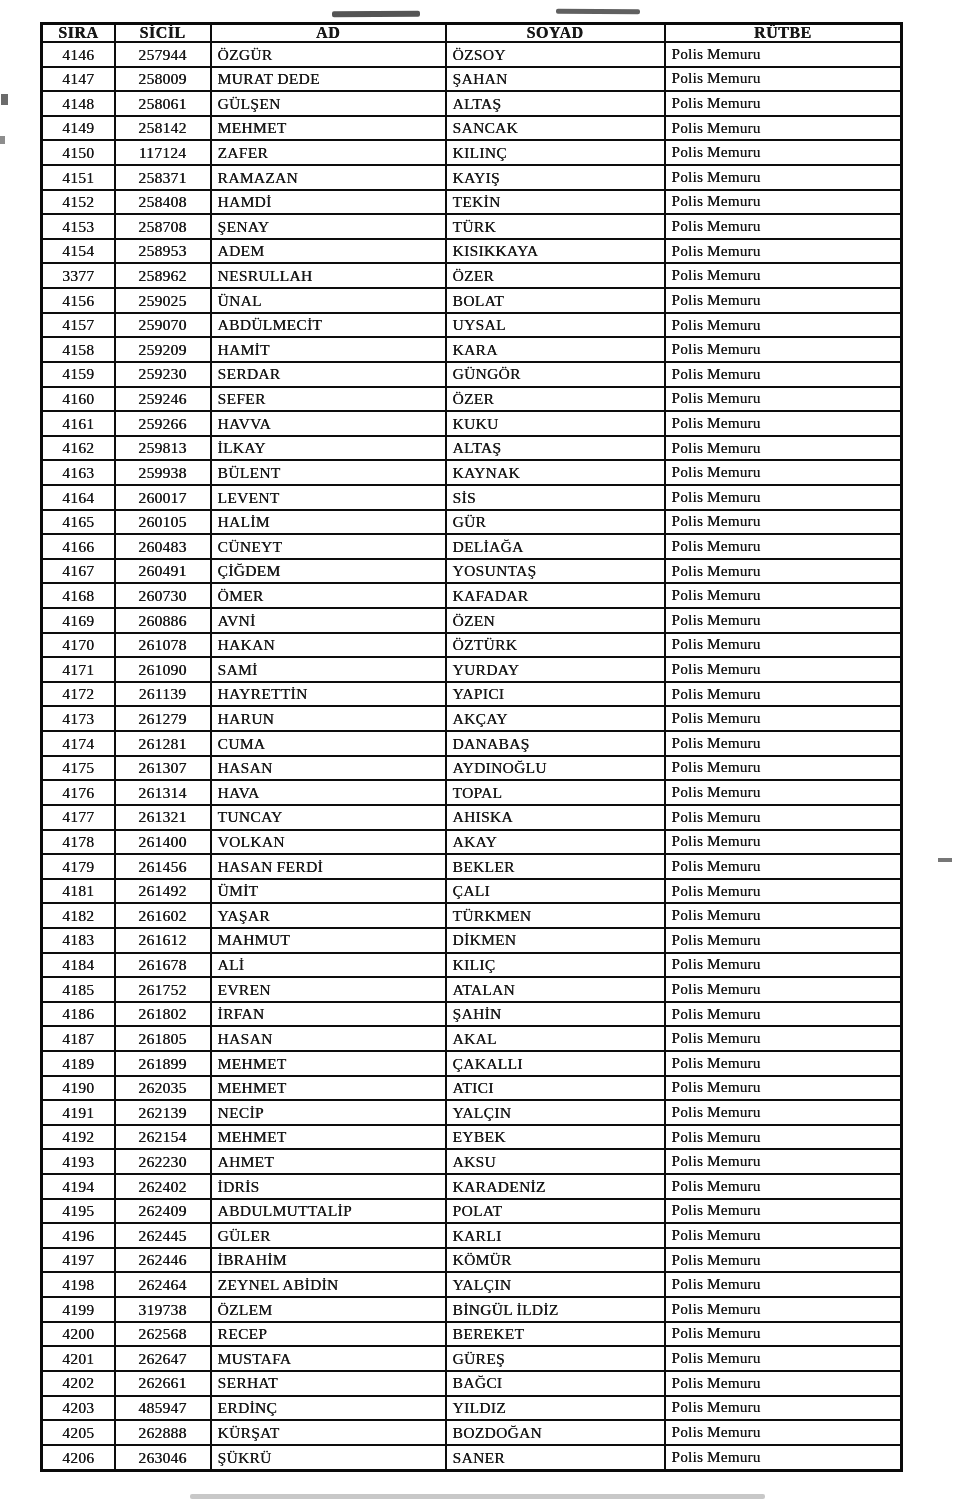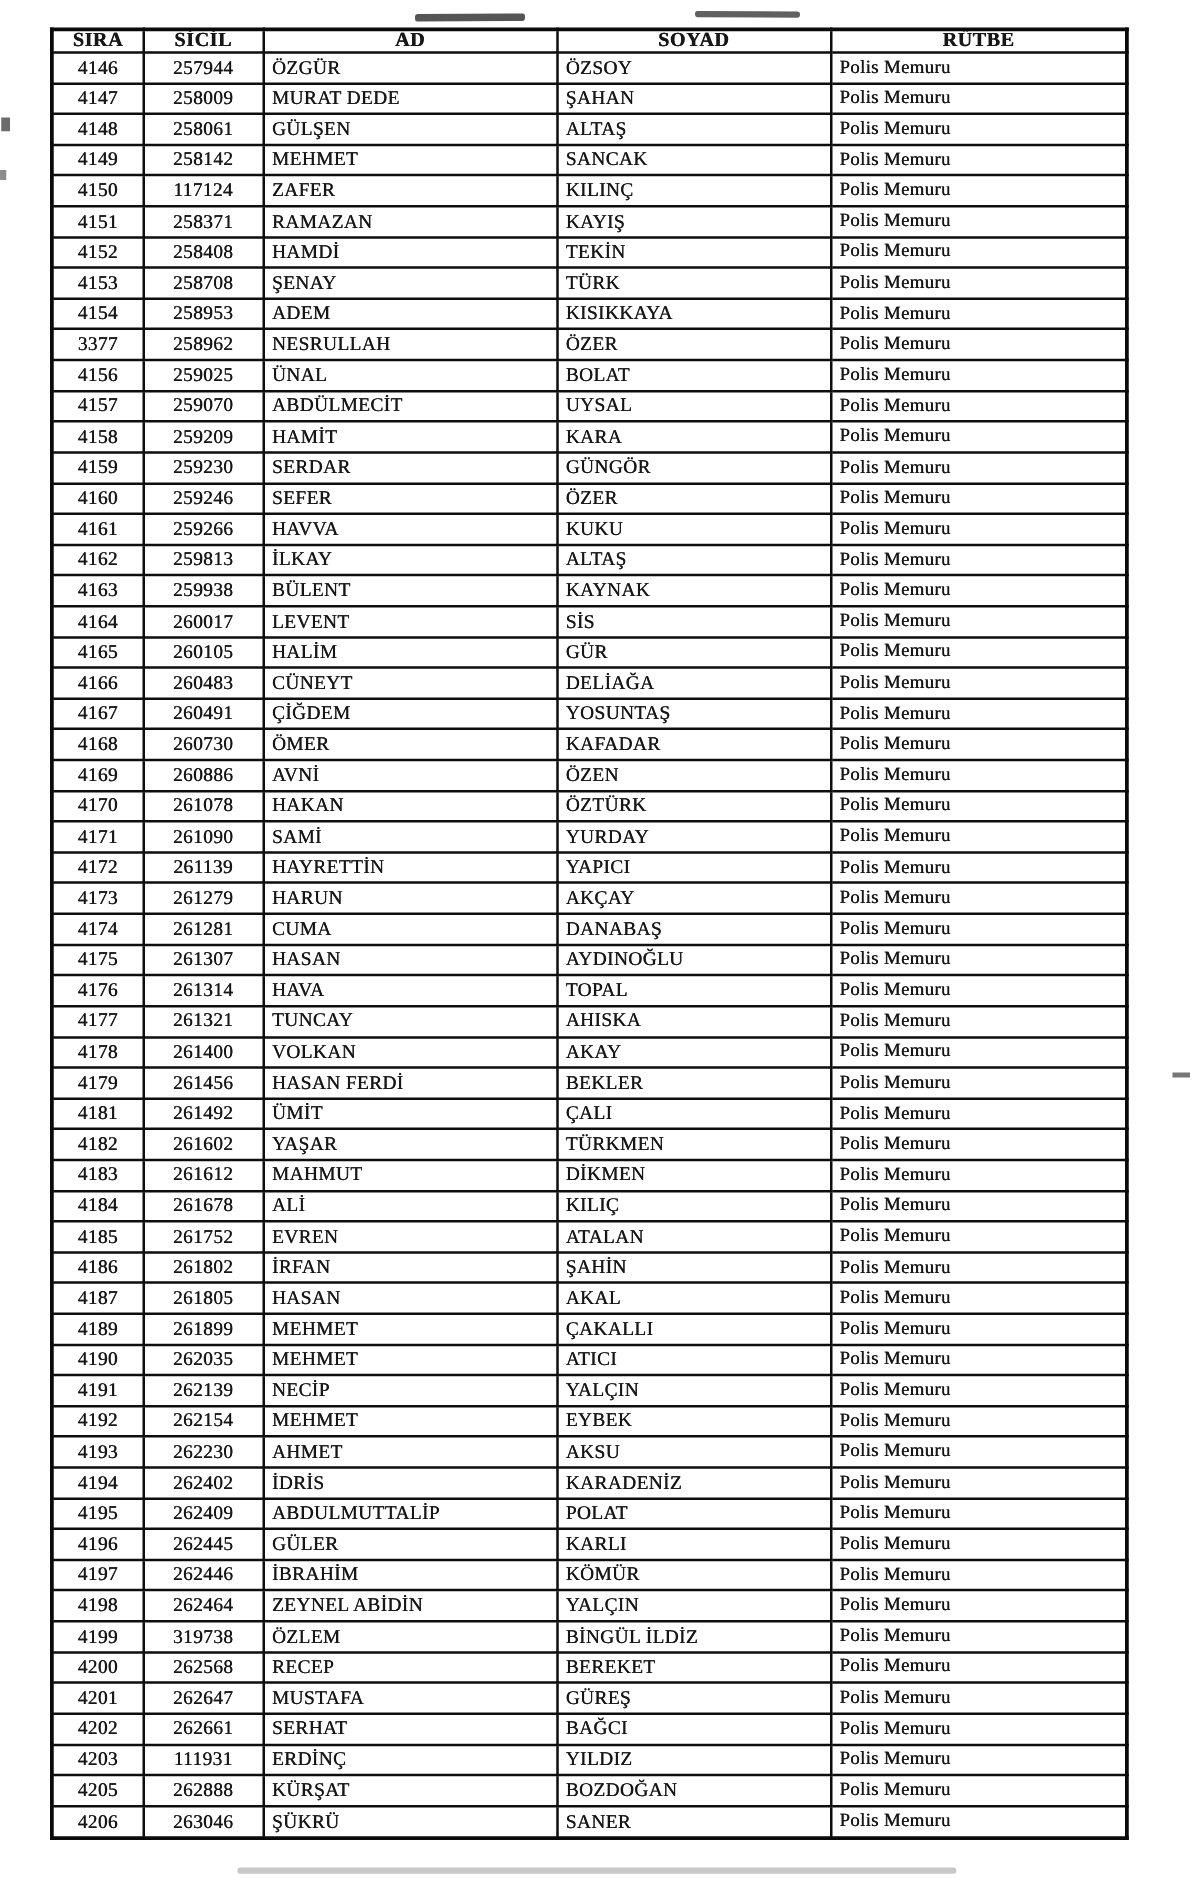--- a/index.html
+++ b/index.html
@@ -480,21 +480,21 @@
         </tr>
         <tr>
           <td class="col-sira">4202</td>
           <td class="col-sicil">262661</td>
           <td class="col-ad">SERHAT</td>
           <td class="col-soyad">BAĞCI</td>
           <td class="col-rutbe">Polis Memuru</td>
         </tr>
         <tr>
           <td class="col-sira">4203</td>
-          <td class="col-sicil">111931</td>
+          <td class="col-sicil">485947</td>
           <td class="col-ad">ERDİNÇ</td>
           <td class="col-soyad">YILDIZ</td>
           <td class="col-rutbe">Polis Memuru</td>
         </tr>
         <tr>
           <td class="col-sira">4205</td>
           <td class="col-sicil">262888</td>
           <td class="col-ad">KÜRŞAT</td>
           <td class="col-soyad">BOZDOĞAN</td>
           <td class="col-rutbe">Polis Memuru</td>

